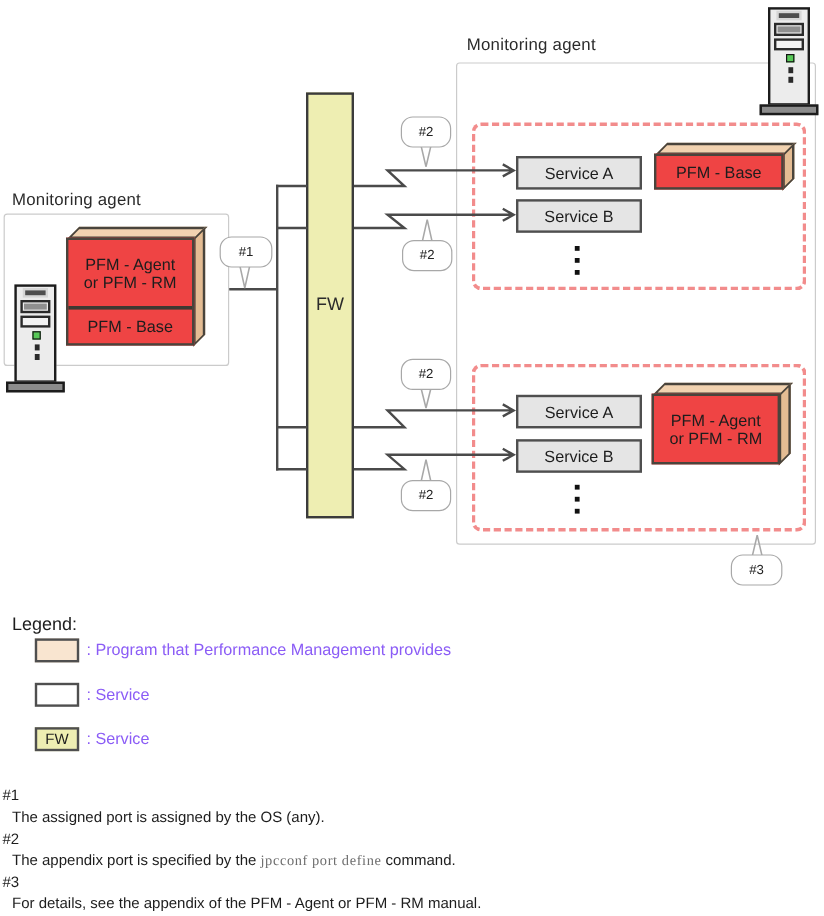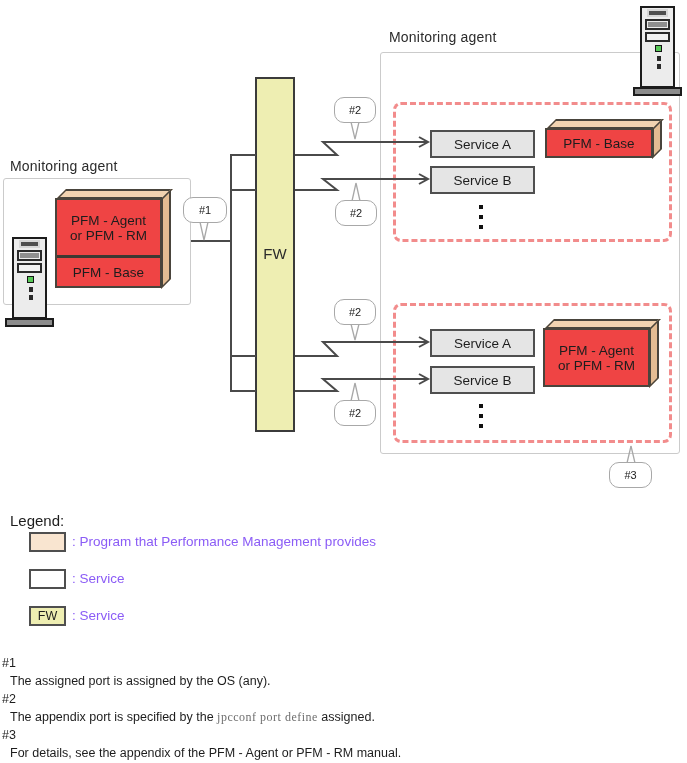--- a/index.html
+++ b/index.html
@@ -248,19 +248,19 @@
   <div class="lg-label" style="top:569px;">: Service</div>
 
   <div class="lg-swatch" style="top:606px; background:#eeeeb2;">FW</div>
   <div class="lg-label" style="top:606px;">: Service</div>
 
   <div class="fn fn-marker" style="top:656px;">#1</div>
   <div class="fn fn-text" style="top:674px;">The assigned port is assigned by the OS (any).</div>
 
   <div class="fn fn-marker" style="top:692px;">#2</div>
   <div class="fn fn-text" style="top:710px;">
-    <span>The appendix port is specified by the </span><code>jpcconf port define</code><span> assigned.</span>
+    <span>The appendix port is specified by the </span><code>jpcconf port define</code><span> command.</span>
   </div>
 
   <div class="fn fn-marker" style="top:728px;">#3</div>
   <div class="fn fn-text" style="top:746px;">For details, see the appendix of the PFM - Agent or PFM - RM manual.</div>
 
 </div>
 
 </body></html>

